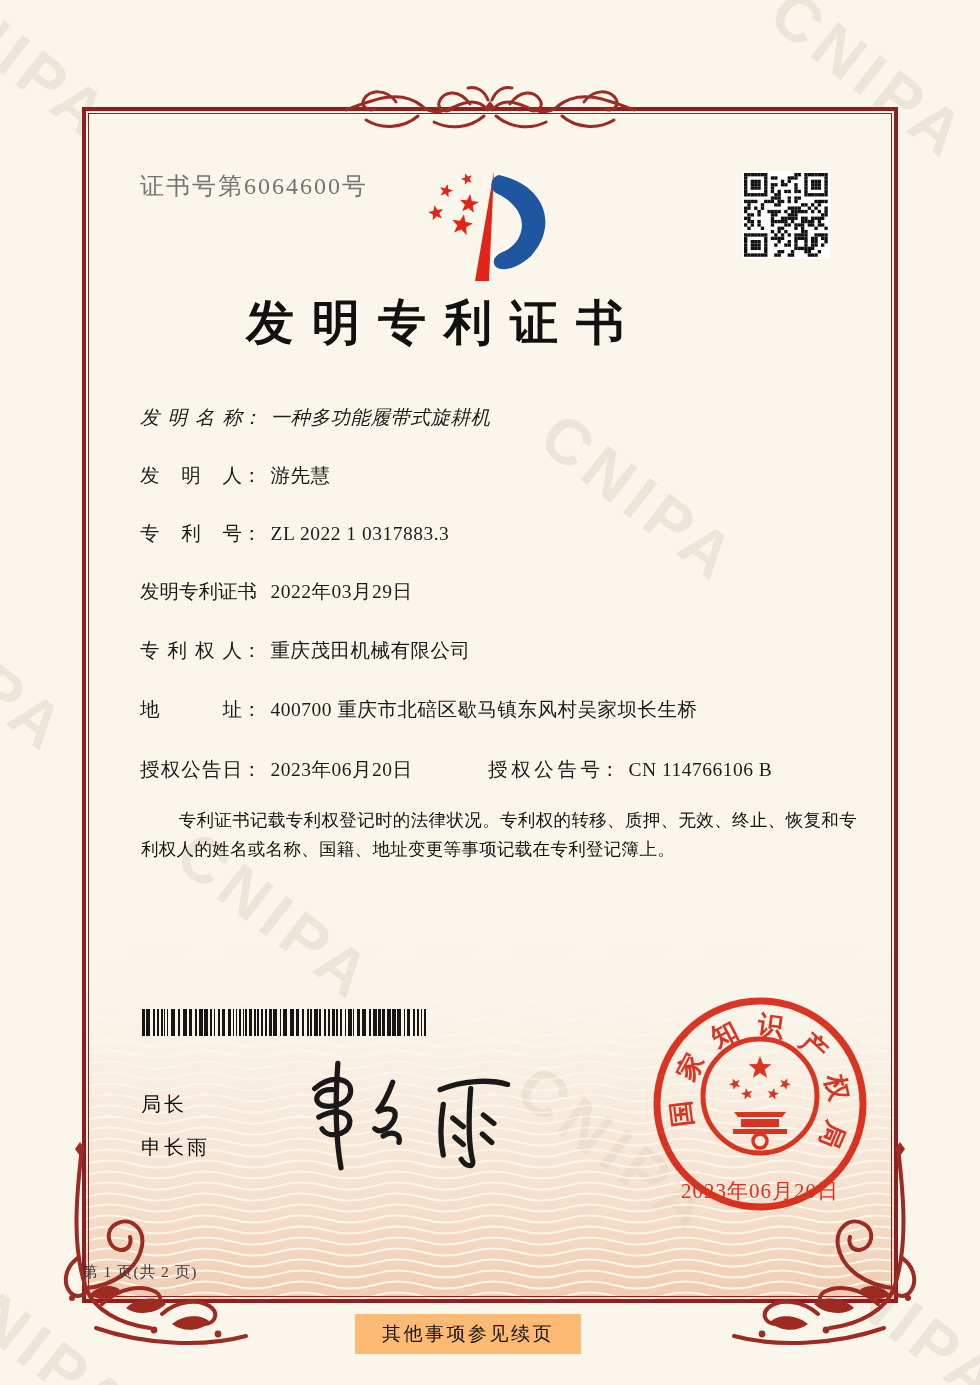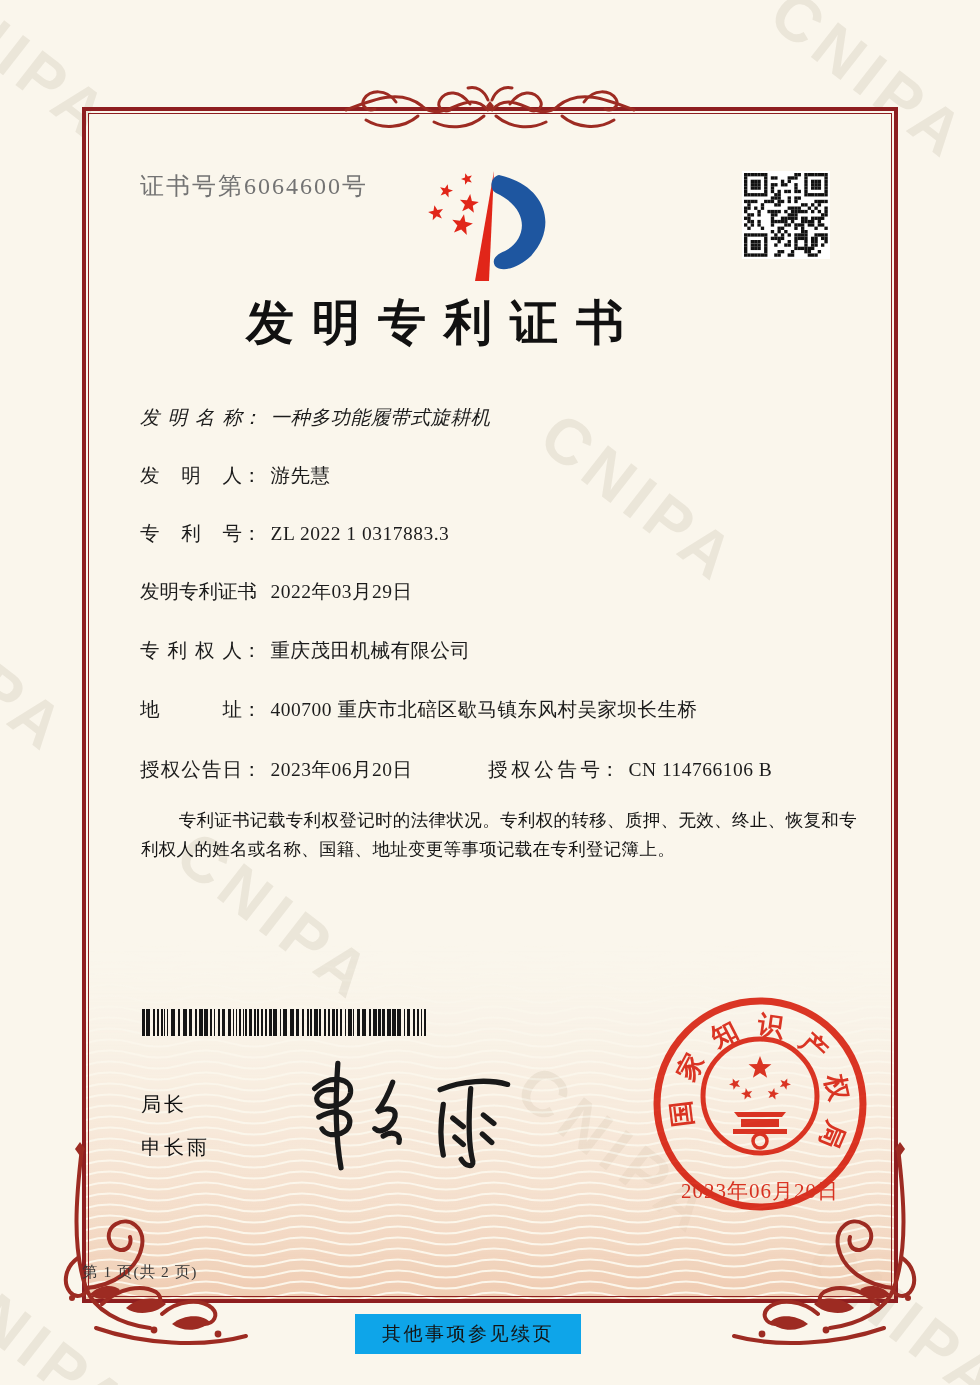--- a/index.html
+++ b/index.html
@@ -55,21 +55,21 @@
   .sig-title{position:absolute;left:141px;top:1091px;font-family:"Liberation Sans","DejaVu Sans",sans-serif;
     font-size:20px;letter-spacing:3px;color:#111}
   .sig-name{position:absolute;left:141px;top:1134px;font-family:"Liberation Sans","DejaVu Sans",sans-serif;
     font-size:20px;letter-spacing:3px;color:#111}
   .sig-hand{position:absolute;left:283px;top:1056px;width:232px;height:118px}
   .seal{position:absolute;left:644px;top:992px;width:232px;height:232px;mix-blend-mode:multiply;opacity:.96}
   .page-info{position:absolute;left:82px;top:1262px;width:816px;text-align:left;
     font-size:15.5px;letter-spacing:1px;color:#3a3a3a}
   .note-box{
     position:absolute;left:468px;top:1314px;transform:translateX(-50%);
-    background:#0ea5e9;padding:7px 27px;white-space:nowrap;
+    background:#fdba74;padding:7px 27px;white-space:nowrap;
     font-size:19px;letter-spacing:2.5px;color:#141414;
   }
   .orn{position:absolute;pointer-events:none}
   .orn-top{left:338px;top:76px;width:304px;height:66px}
   .orn-bl{left:42px;top:1138px;width:212px;height:218px}
   .orn-br{left:726px;top:1138px;width:212px;height:218px;transform:scaleX(-1)}
 </style>
 </head>
 <body>
 

